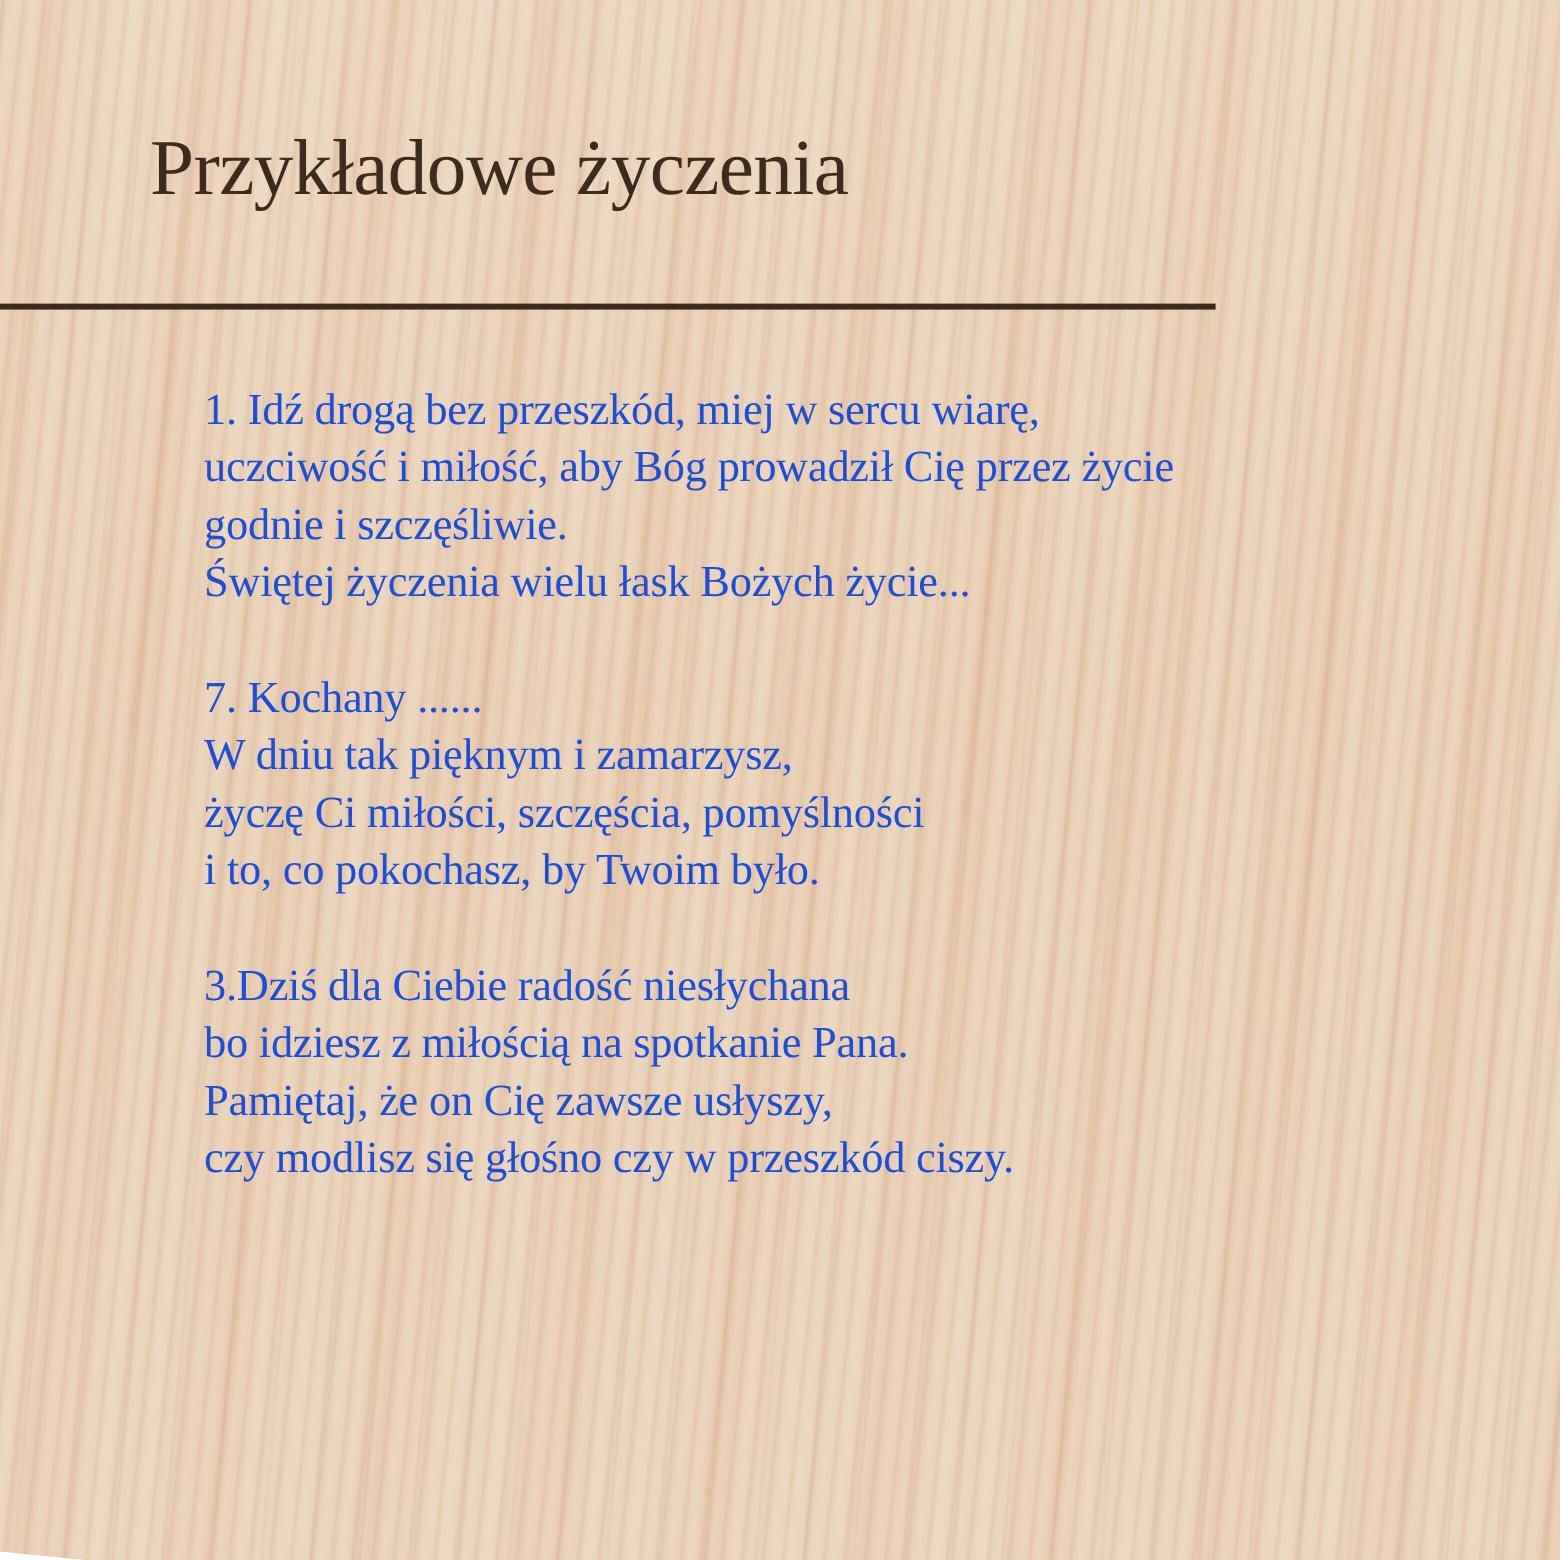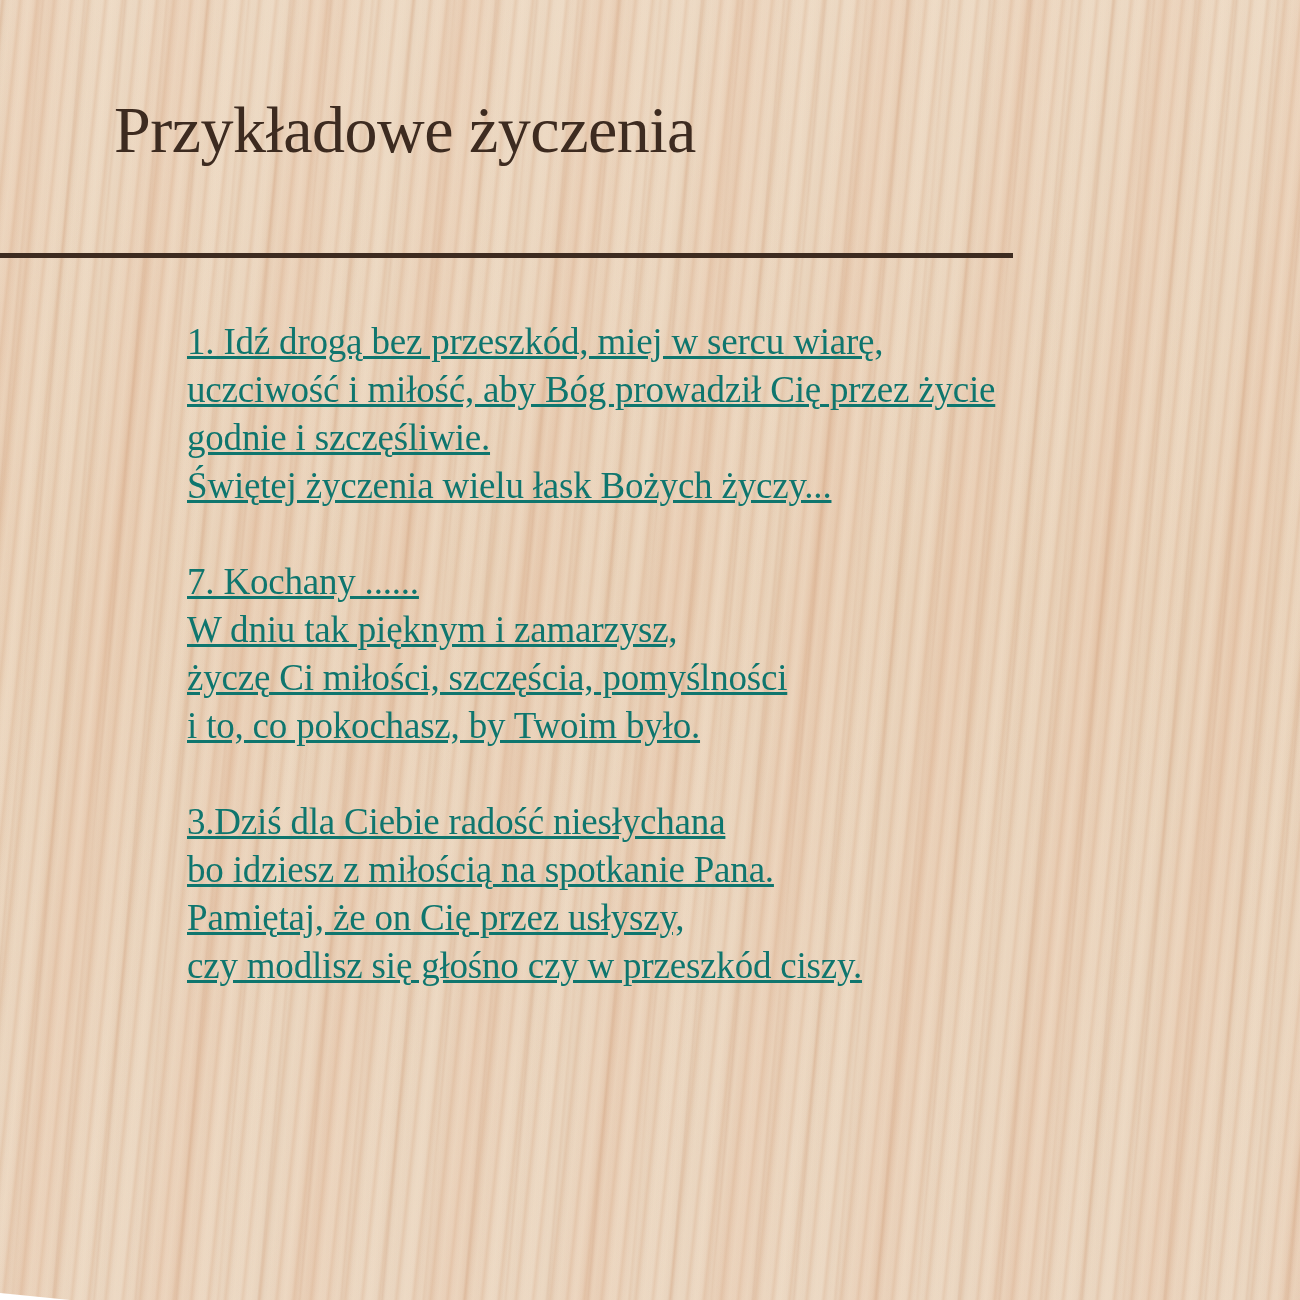--- a/index.html
+++ b/index.html
@@ -44,46 +44,45 @@
       bottom: 0;
       width: 0;
       height: 0;
       border-left: 70px solid #ffffff;
       border-top: 7px solid transparent;
     }
     .title {
       position: absolute;
       left: 110px;
       top: 84px;
-      margin: 4px;
+      margin: 15px;
       font-size: 66px;
       line-height: 84px;
       font-weight: normal;
       letter-spacing: -0.5px;
       color: #3d2b20;
       text-align: right;
     }
     .title span { display: block; }
     .rule {
       position: absolute;
       left: 0;
       top: 253px;
       width: 1013px;
       height: 5px;
       background: #3d2b20;
     }
     .body {
       position: absolute;
-      left: 187px;
+      left: 170px;
       top: 318px;
       font-size: 37px;
       line-height: 48px;
-      color: #0f766e;
+      color: #1d4ed8;
       letter-spacing: -0.2px;
-      text-decoration: underline;
     }
     .stanza { margin: 0 0 48px 0; }
     .line { display: block; white-space: nowrap; }
   </style>
 </head>
 <body>
 
 <div class="wood"></div>
 <div class="corner-cut"></div>
 
@@ -91,27 +90,27 @@
   <span>Przykładowe życzenia</span>
 </h1>
 
 <div class="rule"></div>
 
 <div class="body">
   <div class="stanza">
     <span class="line">1. Idź drogą bez przeszkód, miej w sercu wiarę,</span>
     <span class="line">uczciwość i miłość, aby Bóg prowadził Cię przez życie</span>
     <span class="line">godnie i szczęśliwie.</span>
-    <span class="line">Świętej życzenia wielu łask Bożych życzy...</span>
+    <span class="line">Świętej życzenia wielu łask Bożych życie...</span>
   </div>
   <div class="stanza">
     <span class="line">7. Kochany ......</span>
     <span class="line">W dniu tak pięknym i zamarzysz,</span>
     <span class="line">życzę Ci miłości, szczęścia, pomyślności</span>
     <span class="line">i to, co pokochasz, by Twoim było.</span>
   </div>
   <div class="stanza">
     <span class="line">3.Dziś dla Ciebie radość niesłychana</span>
     <span class="line">bo idziesz z miłością na spotkanie Pana.</span>
-    <span class="line">Pamiętaj, że on Cię przez usłyszy,</span>
+    <span class="line">Pamiętaj, że on Cię zawsze usłyszy,</span>
     <span class="line">czy modlisz się głośno czy w przeszkód ciszy.</span>
   </div>
 </div>
 
 </body></html>

